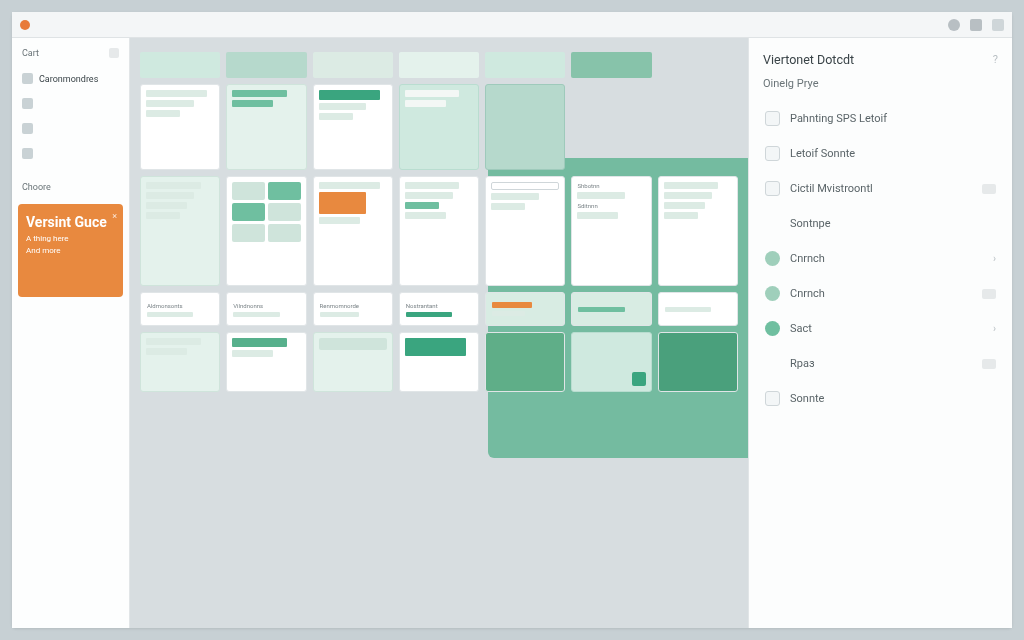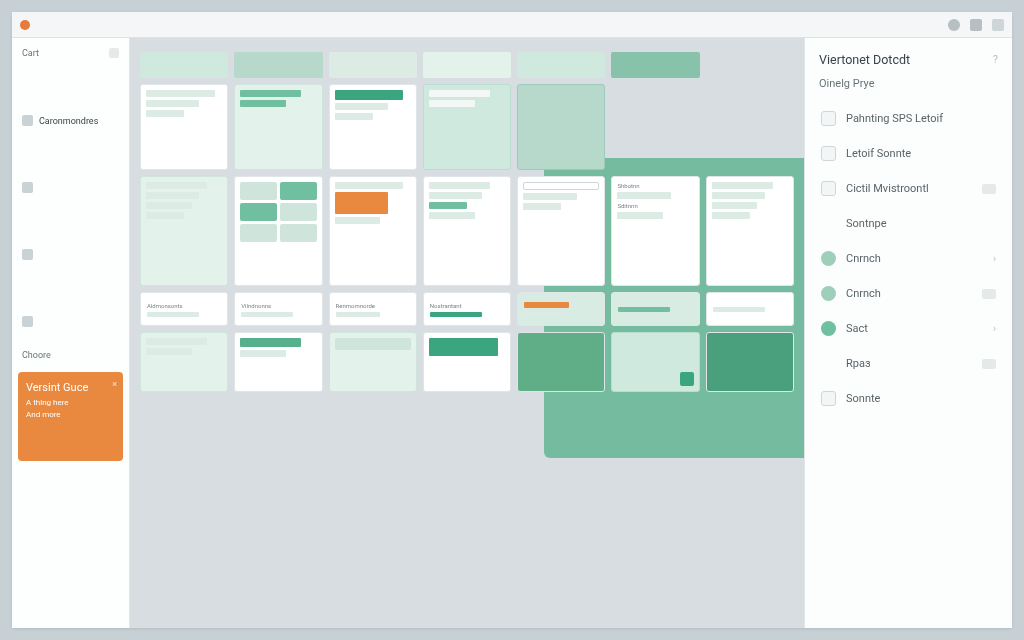--- a/index.html
+++ b/index.html
@@ -12,27 +12,27 @@
   .tb-dot { width: 10px; height: 10px; border-radius: 50%; background: #e87a3a; }
   .titlebar-right { margin-left: auto; display: flex; gap: 10px; align-items: center; }
   .tb-icon { width: 12px; height: 12px; border-radius: 50%; background: #b8bfc3; }
 
   .main-row { flex: 1; display: flex; min-height: 0; }
 
   
   .sidebar { width: 118px; background: #fdfefe; border-right: 1px solid #e1e5e7; display: flex; flex-direction: column; padding: 8px 6px; gap: 4px; font-size: 9px; color: #5a6468; }
   .sb-header { display: flex; justify-content: space-between; align-items: center; padding: 2px 4px 6px; color: #6a7478; }
   .sb-header .sq { width: 10px; height: 10px; background: #e6e9ea; border-radius: 2px; }
-  .sb-item { display: flex; align-items: center; gap: 6px; padding: 5px 4px; border-radius: 3px; color: #6a7478; margin-top: 42px; }
+  .sb-item { display: flex; align-items: center; gap: 6px; padding: 5px 4px; border-radius: 3px; color: #6a7478; }
   .sb-item .ico { width: 11px; height: 11px; background: #c9d2d5; border-radius: 2px; flex-shrink: 0; }
   .sb-item.active { color: #3a4448; }
   .sb-section { margin-top: 10px; padding: 4px 4px 2px; color: #6a7478; font-size: 9px; }
 
   .promo { margin-top: 6px; background: #e8893f; color: #fff; border-radius: 4px; padding: 8px 8px 40px; font-size: 8px; line-height: 1.5; position: relative; }
-  .promo-title { font-weight: 400; font-size: 11px; }
+  .promo-title { font-weight: 700; font-size: 14px; }
   .promo-x { position: absolute; top: 6px; right: 6px; font-size: 9px; opacity: .8; }
 
   
   .canvas { flex: 1; position: relative; background: #d7dde0; overflow: hidden; }
   .canvas-inner { position: absolute; inset: 0; padding: 14px 10px 0 0; }
 
   .grid { display: grid; grid-template-columns: repeat(7, 1fr); gap: 6px; padding-left: 10px; }
 
   .card { background: #fff; border: 1px solid #e0e5e7; border-radius: 3px; height: 86px; padding: 5px; display: flex; flex-direction: column; gap: 3px; overflow: hidden; }
   .card.tintA { background: #cfe9df; border-color: #b9ddd0; }
@@ -63,21 +63,21 @@
 
   
   .folder { position:absolute; right:0; top:120px; width:260px; height:300px; background:#74bba0; border-radius:6px 0 0 6px; z-index:0; }
 
   
   .strip { display:grid; grid-template-columns: repeat(7,1fr); gap:6px; padding:6px 0 0 10px; }
   .srow { background:#fff; border:1px solid #e0e5e7; border-radius:3px; height:34px; padding:4px 6px; display:flex; flex-direction:column; justify-content:center; gap:3px; }
   .srow.tint{background:#d8ece3}
 
   
-  .panel { width: 208px; background: #fcfdfd; border-left: 1px solid #e1e5e7; padding: 14px 14px; font-size: 11px; color: #4c5559; display: flex; flex-direction: column; gap: 2px; }
+  .panel { width: 264px; background: #fcfdfd; border-left: 1px solid #e1e5e7; padding: 14px 14px; font-size: 11px; color: #4c5559; display: flex; flex-direction: column; gap: 2px; }
   .panel-title { font-size: 12.5px; color: #3a4448; margin-bottom: 2px; display:flex; justify-content:space-between; align-items:center;}
   .panel-sub { font-size: 11px; color: #6a7478; margin: 6px 0 10px; }
   .p-item { display: flex; align-items: center; gap: 10px; padding: 9px 2px; color: #5a6468; font-size: 11px; }
   .p-item .pi { width: 15px; height: 15px; border: 1px solid #cfd6d9; border-radius: 3px; background: #f3f6f7; flex-shrink:0; display:flex; align-items:center; justify-content:center; }
   .p-item .pi.round { border-radius:50%; background:#6fbfa0; border:none; }
   .p-item .pi.round2 { border-radius:50%; background:#9fcfbb; border:none; }
   .p-item .trail { margin-left:auto; width:14px; height:10px; background:#e6e9ea; border-radius:2px; }
   .p-item .chev { margin-left:auto; color:#b8bfc3; font-size:10px; }
   .p-section { font-size: 10.5px; color: #7c8589; padding: 10px 2px 2px; }
   .qmark { color:#b8bfc3; font-size:11px; }

